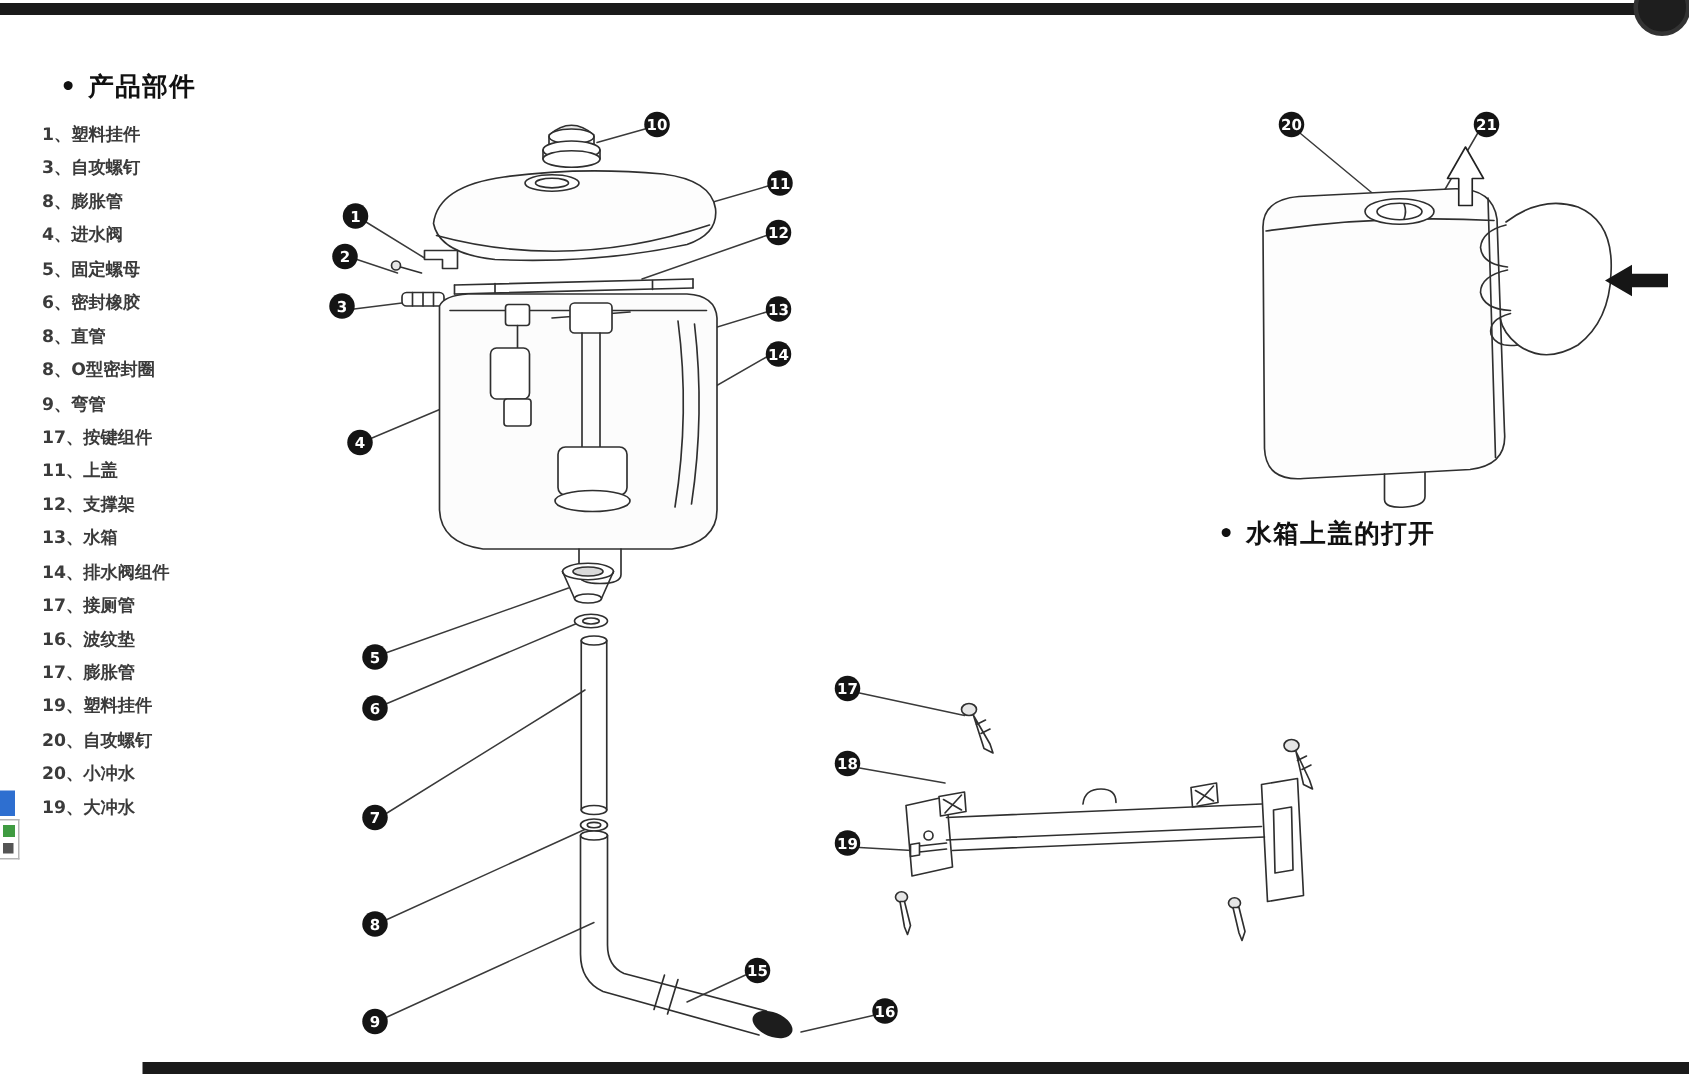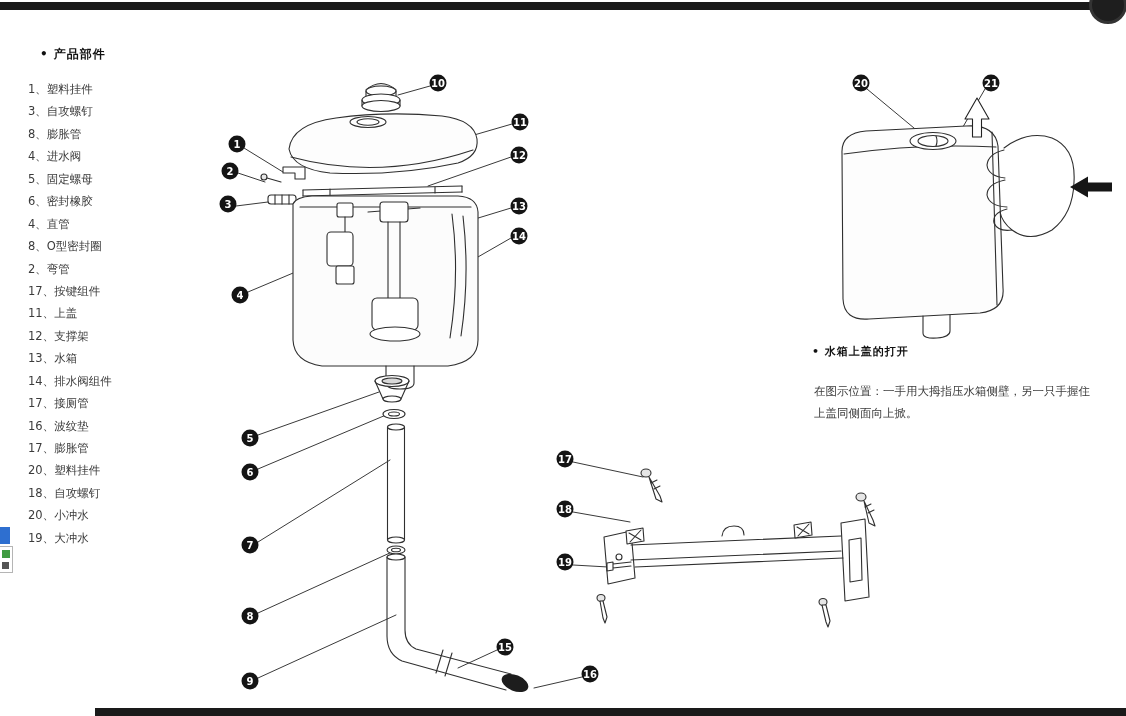--- a/index.html
+++ b/index.html
@@ -12,24 +12,24 @@
   .top-right-circle { position:absolute; left:1089px; top:-14px; width:38px; height:38px; border-radius:50%;
                       background:#1e1e1e; border:3px solid #333; }
   .bottom-bar { position:absolute; left:95px; top:708px; width:1031px; height:8px; background:var(--bar-dark,#1a1a1a); }
   .edge-frag-blue { position:absolute; left:0; top:527px; width:10px; height:17px; background:var(--fragment-blue,#2e6fd0); }
   .edge-frag-file { position:absolute; left:0; top:546px; width:13px; height:27px; background:#fff;
                     border:1px solid #b5b5b5; border-left:none; }
   .edge-frag-file .green { position:absolute; left:2px; top:3px; width:8px; height:8px; background:var(--fragment-green,#3f9b41); }
   .edge-frag-file .dark  { position:absolute; left:2px; top:15px; width:7px; height:7px; background:#555; }
 
   
-  .parts-title { position:absolute; left:40px; top:46px; font-size:12px; font-weight:bold; color:#111; letter-spacing:1px; }
+  .parts-title { position:absolute; left:40px; top:46px; font-size:17px; font-weight:bold; color:#111; letter-spacing:1px; }
   .parts-list  { position:absolute; left:28px; top:78px; list-style:none; font-size:11.5px; color:#3b3b3b; }
-  .parts-list li { height:22.45px; line-height:22.45px; white-space:nowrap; }
-  .open-title  { position:absolute; left:812px; top:344px; font-size:11px; font-weight:bold; color:#111; letter-spacing:1px; }
+  .parts-list li { height:22.45px; line-height:22.45px; white-space:nowrap;font-weight:bold; }
+  .open-title  { position:absolute; left:812px; top:344px; font-size:17px; font-weight:bold; color:#111; letter-spacing:1px; }
   .open-body   { position:absolute; left:814px; top:380px; width:286px; font-size:11.5px; line-height:22px; color:#3b3b3b; }
 
   
   .diagram { position:absolute; left:0; top:0; width:1126px; height:716px; }
   .diagram .leader { stroke:#3a3a3a; stroke-width:1; fill:none; }
   #callouts circle { fill:#141414; stroke:none; }
   #callouts text { fill:#fff; stroke:none; font-family:"DejaVu Sans",sans-serif; font-size:10px; font-weight:bold; text-anchor:middle; }
 </style>
 </head>
 <body>
@@ -273,39 +273,38 @@
 
   <h2 class="parts-title">• 产品部件</h2>
 
   <ul class="parts-list">
     <li>1、塑料挂件</li>
     <li>3、自攻螺钉</li>
     <li>8、膨胀管</li>
     <li>4、进水阀</li>
     <li>5、固定螺母</li>
     <li>6、密封橡胶</li>
-    <li>4、直管</li>
+    <li>8、直管</li>
     <li>8、O型密封圈</li>
-    <li>2、弯管</li>
+    <li>9、弯管</li>
     <li>17、按键组件</li>
     <li>11、上盖</li>
     <li>12、支撑架</li>
     <li>13、水箱</li>
     <li>14、排水阀组件</li>
     <li>17、接厕管</li>
     <li>16、波纹垫</li>
     <li>17、膨胀管</li>
-    <li>20、塑料挂件</li>
-    <li>18、自攻螺钉</li>
+    <li>19、塑料挂件</li>
+    <li>20、自攻螺钉</li>
     <li>20、小冲水</li>
     <li>19、大冲水</li>
   </ul>
 
   <h2 class="open-title">• 水箱上盖的打开</h2>
-  <p class="open-body">在图示位置：一手用大拇指压水箱侧壁，另一只手握住上盖同侧面向上掀。</p>
 
   <div class="top-bar"></div>
   <div class="top-right-circle"></div>
   <div class="edge-frag-blue"></div>
   <div class="edge-frag-file">
     <div class="green"></div>
     <div class="dark"></div>
   </div>
   <div class="bottom-bar"></div>
 

